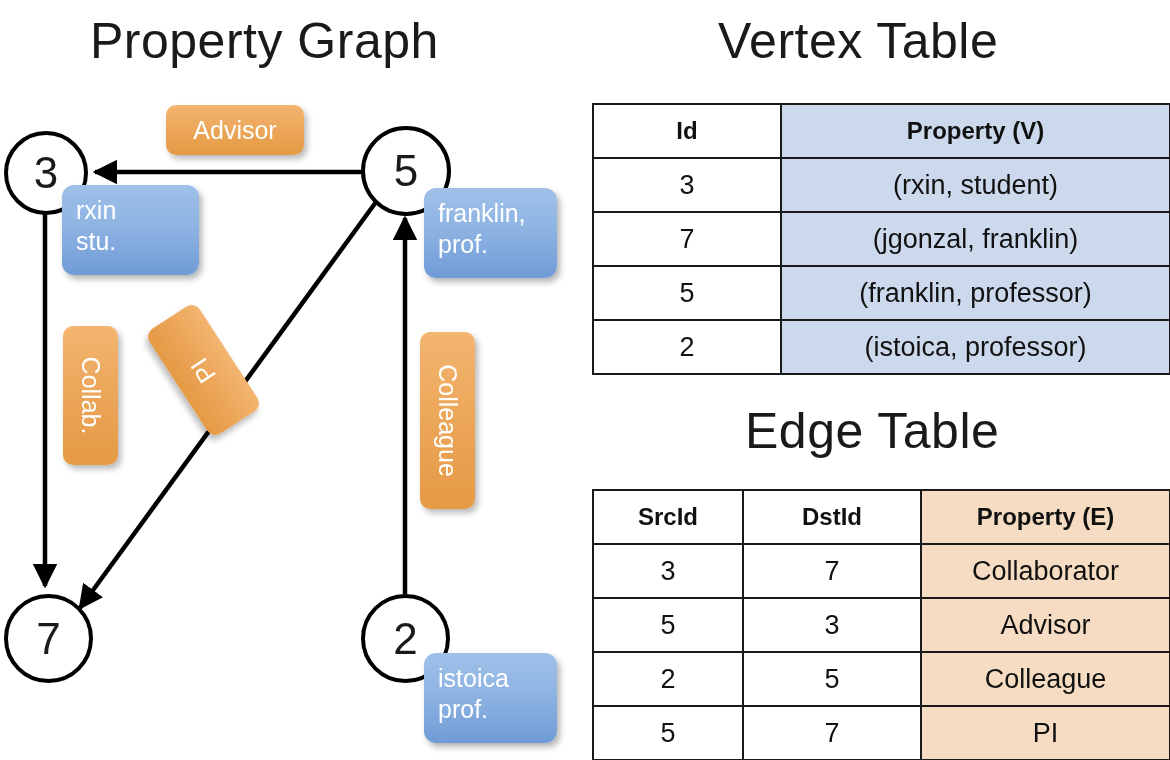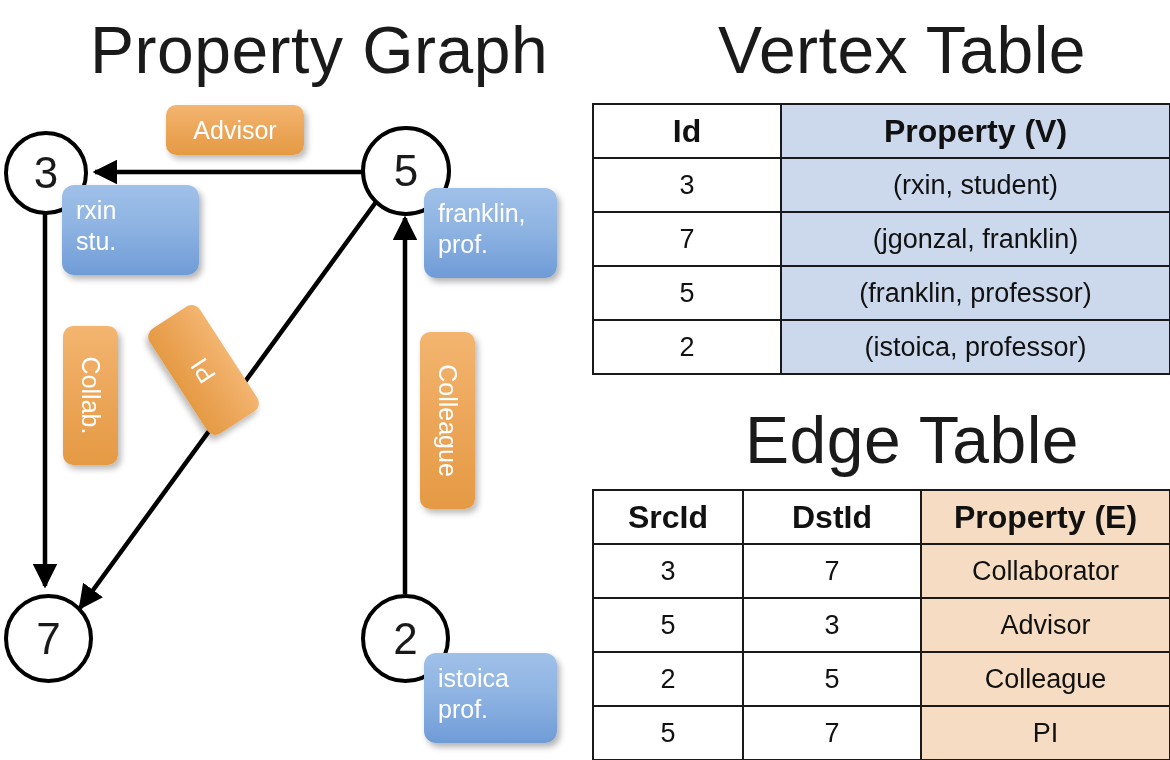--- a/index.html
+++ b/index.html
@@ -14,21 +14,21 @@
     overflow: hidden;
     font-family: "Liberation Sans", sans-serif;
     color: #000;
   }
 
   
   .slide-title {
     position: absolute;
     font-family: "Liberation Sans", sans-serif;
     font-weight: 300;
-    font-size: 66px;
+    font-size: 50px;
     letter-spacing: 0.5px;
     color: #1a1a1a;
     white-space: nowrap;
     -webkit-font-smoothing: antialiased;
   }
   #title-property-graph { left: 90px; top: 12px; }
   #title-vertex-table   { left: 718px; top: 12px; }
   #title-edge-table     { left: 745px; top: 402px; }
 
   
@@ -115,21 +115,21 @@
   .data-table td, .data-table th {
     border: 2px solid #1a1a1a;
     text-align: center;
     font-weight: 300;
     font-size: 27px;
     color: #111;
     padding: 0;
   }
   .data-table th {
     font-weight: 700;
-    font-size: 32px;
+    font-size: 24px;
   }
 
   #vertex-table { left: 592px; top: 103px; width: 577px; }
   #vertex-table col.c-id   { width: 188px; }
   #vertex-table col.c-prop { width: 389px; }
   #vertex-table th.hdr-prop, #vertex-table td.cell-prop { background: #ccd9ed; margin-left: 8px; }
   #vertex-table tr { height: 54px; }
 
   #edge-table { left: 592px; top: 489px; width: 577px; border-radius: 12px; }
   #edge-table col.c-src  { width: 150px; }

